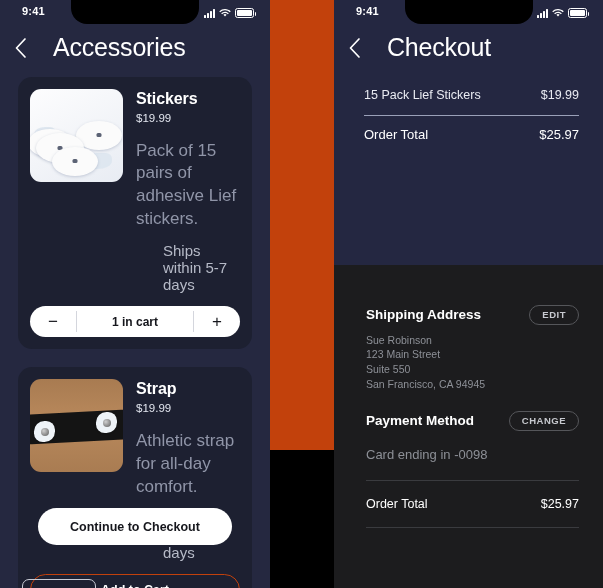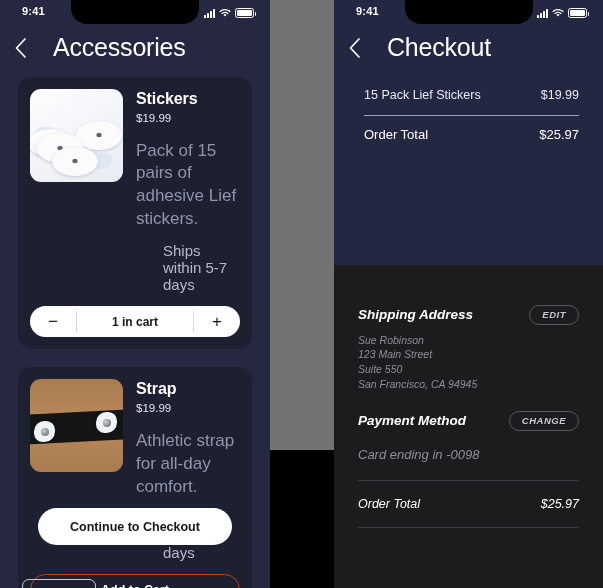--- a/index.html
+++ b/index.html
@@ -11,21 +11,21 @@
     width: 603px;
     height: 588px;
     overflow: hidden;
     font-family: "Liberation Sans", sans-serif;
     -webkit-font-smoothing: antialiased;
   }
   .stage {
     position: relative;
     width: 603px;
     height: 450px;
-    background: #737373;
+    background: #c2410c;
   }
 
   
   .phone {
     position: absolute;
     top: 0;
     height: 588px;
     overflow: hidden;
   }
   .phone-left {
@@ -349,23 +349,22 @@
     font-size: 13px;
     color: #ffffff;
   }
   .checkout-lower {
     position: absolute;
     left: 0;
     right: 0;
     top: 265px;
     bottom: 0;
     background: #1c1c1e;
-    padding: 40px 24px 0 24px;
+    padding: 40px 24px 0 32px;
     box-sizing: border-box;
-    font-style: italic;
   }
   .section-head {
     display: flex;
     align-items: center;
     justify-content: space-between;
   }
   .section-title {
     font-size: 13.5px;
     font-weight: bold;
     color: #ffffff;

